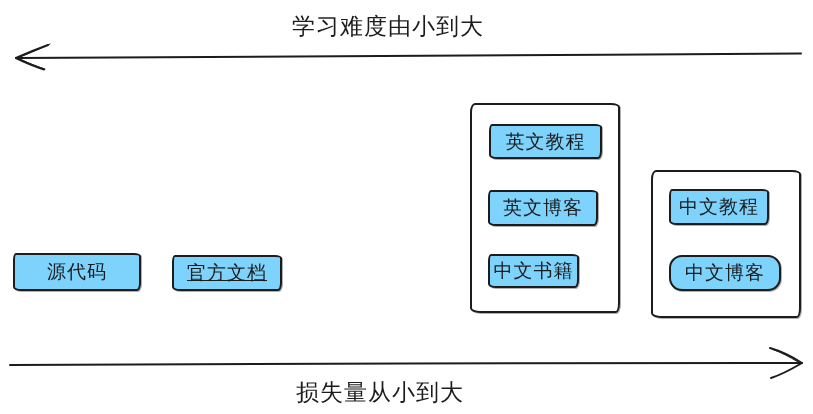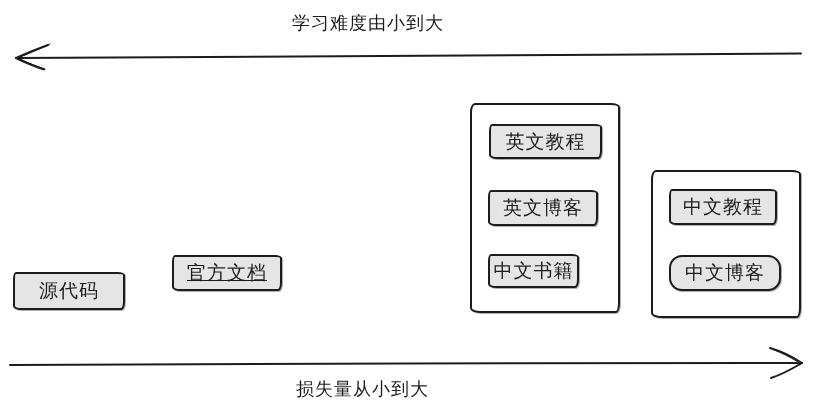--- a/index.html
+++ b/index.html
@@ -19,66 +19,66 @@
   .arrows-svg {
     position: absolute;
     left: 0;
     top: 0;
     width: 813px;
     height: 414px;
     pointer-events: none;
   }
   .axis-label {
     position: absolute;
-    font-size: 18px;
+    font-size: 23px;
     letter-spacing: 1px;
     color: #1c1c1c;
     white-space: nowrap;
   }
   .axis-label.top {
     left: 292px;
     top: 11px;
   }
   .axis-label.bottom {
     left: 296px;
     top: 377px;
   }
   .node {
     position: absolute;
     box-sizing: border-box;
     border: 2px solid #1c1c1c;
     border-radius: 3px 7px 4px 8px / 7px 3px 8px 4px;
-    background: #e5e5e5;
+    background: #7dd3fc;
     display: flex;
     align-items: center;
     justify-content: center;
     font-size: 19px;
     letter-spacing: 1px;
     box-shadow: 1px 1px 0 0 rgba(28,28,28,0.35);
   }
   .group {
     position: absolute;
     box-sizing: border-box;
     border: 2px solid #1c1c1c;
     border-radius: 5px 9px 4px 10px / 9px 4px 10px 5px;
     background: #ffffff;
     box-shadow: 1px 1px 0 0 rgba(28,28,28,0.35);
   }
   
-  .node.n-source   { left: 13px;  top: 253px; width: 112px; height: 38px; margin-top: 19px; }
+  .node.n-source   { left: 13px;  top: 253px; width: 128px; height: 38px; }
   .node.n-official { left: 172px; top: 255px; width: 110px; height: 36px; text-decoration: underline; }
   .node.n-enbook   { left: 332px; top: 253px; width: 111px; height: 36px; }
   
   .group.g-a { left: 470px; top: 103px; width: 150px; height: 210px; }
   .g-a .node.n-entut  { left: 17px; top: 19px;  width: 113px; height: 35px; }
   .g-a .node.n-enblog { left: 16px; top: 85px;  width: 110px; height: 36px; }
   .g-a .node.n-cnbook { left: 16px; top: 149px; width: 91px; height: 34px; }
   
   .group.g-b { left: 651px; top: 170px; width: 150px; height: 148px; }
-  .g-b .node.n-cntut  { left: 16px; top: 17px; width: 108px; height: 36px; }
+  .g-b .node.n-cntut  { left: 16px; top: 17px; width: 100px; height: 36px; }
   .g-b .node.n-cnblog { left: 16px; top: 83px; width: 112px; height: 36px; border-radius: 13px; }
 </style>
 </head>
 <body>
 
 <div class="canvas">
 
   <div class="axis-label top">学习难度由小到大</div>
 
   <svg class="arrows-svg" viewBox="0 0 813 414" xmlns="http://www.w3.org/2000/svg" fill="none" stroke="#1c1c1c" stroke-width="2" stroke-linecap="round">

